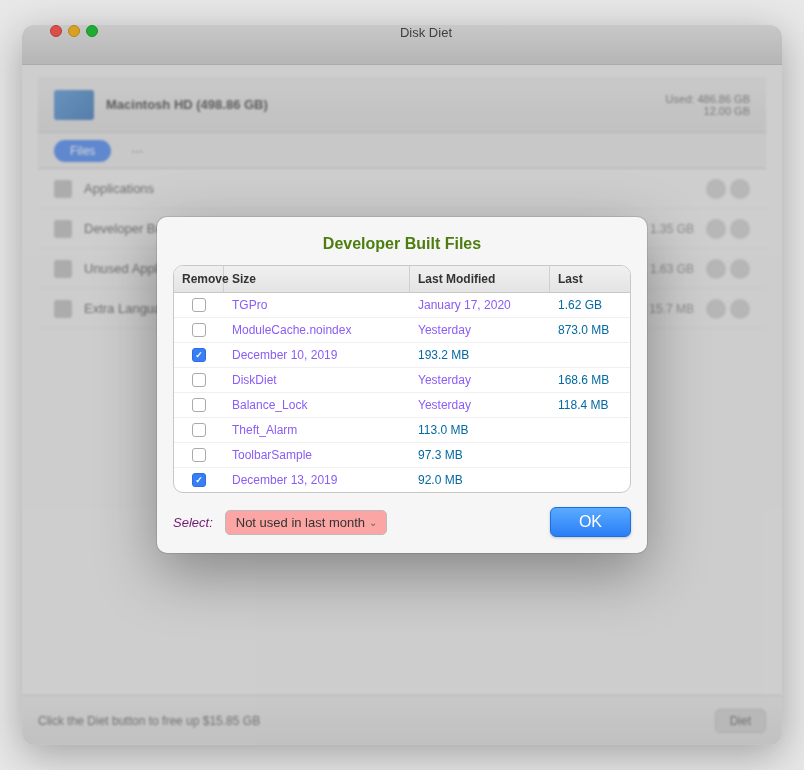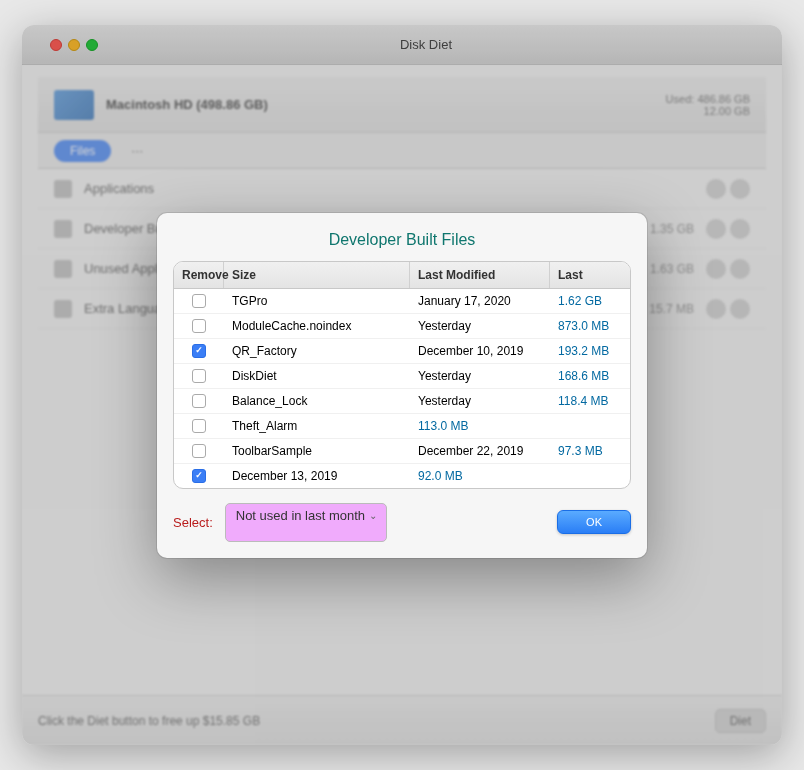--- a/index.html
+++ b/index.html
@@ -25,21 +25,20 @@
       position: relative;
       overflow: hidden;
     }
 
     
     .title-bar {
       height: 40px;
       background: linear-gradient(180deg, #ebebeb 0%, #d6d6d6 100%);
       border-bottom: 1px solid #c0c0c0;
       display: flex;
-      align-items: center;
       padding: 0 28px;
       border-radius: 12px 12px 0 0;
     }
 
     .traffic-lights {
       display: flex;
       gap: 6px;
     }
 
     .traffic-light {
@@ -167,22 +166,22 @@
       overflow: hidden;
     }
 
     .modal-title-bar {
       padding: 18px 20px 12px;
       text-align: center;
     }
 
     .modal-title {
       font-size: 16px;
-      font-weight: 400;
-      color: #0f766e;
+      font-weight: 700;
+      color: #4d7c0f;
       margin-top: 6px;
     }
 
     
     .file-table {
       margin: 0 16px;
       border: 1px solid #c8c8c8;
       border-radius: 10px;
       overflow: hidden;
       background: white;
@@ -214,21 +213,21 @@
       display: grid;
       grid-template-columns: 50px 1fr 140px 80px;
       border-bottom: 1px solid #f0f0f0;
       align-items: center;
     }
     .table-row:last-child { border-bottom: none; }
 
     .td {
       padding: 5px 8px;
       font-size: 12px;
-      color: #000000;
+      color: #8b5cf6;
     }
 
     .td-check {
       display: flex;
       align-items: center;
       justify-content: center;
     }
 
     .checkbox {
       width: 14px;
@@ -266,50 +265,51 @@
     
     .modal-footer {
       display: flex;
       align-items: center;
       padding: 14px 16px 16px;
       gap: 12px;
     }
 
     .select-label {
       font-size: 13px;
-      color: #b91c1c;
+      color: #701a75;
       flex-shrink: 0;
+      font-style: italic;
     }
 
     .select-dropdown {
       display: flex;
       align-items: center;
-      background: #f0abfc;
+      background: #fca5a5;
       border: 1px solid #bbb;
       border-radius: 5px;
-      padding: 4px 8px 18px 10px;
+      padding: 4px 8px 4px 10px;
       font-size: 13px;
       color: #333;
       cursor: pointer;
       gap: 4px;
     }
 
     .chevron-icon {
       color: #666;
       font-size: 10px;
     }
 
     .ok-btn {
       margin-left: auto;
       background: linear-gradient(180deg, #5aabff 0%, #2a7ef6 100%);
       color: white;
       border: 1px solid #1a6ee6;
       border-radius: 6px;
       padding: 5px 28px;
-      font-size: 11px;
+      font-size: 16px;
       font-weight: 500;
       cursor: pointer;
       box-shadow: 0 1px 3px rgba(0,0,0,0.2);
     }
   </style>
 </head>
 <body>
 
 <div class="app-window">
 
@@ -416,21 +416,20 @@
                 <div class="checkbox"></div>
               </div>
               <div class="td">ModuleCache.noindex</div>
               <div class="td">Yesterday</div>
               <div class="td td-size">873.0 MB</div>
             </div>
             <div class="table-row">
               <div class="td td-check">
                 <div class="checkbox checked"></div>
               </div>
-              <div class="td">QR_Factory</div>
               <div class="td">December 10, 2019</div>
               <div class="td td-size">193.2 MB</div>
             </div>
             <div class="table-row">
               <div class="td td-check">
                 <div class="checkbox"></div>
               </div>
               <div class="td">DiskDiet</div>
               <div class="td">Yesterday</div>
               <div class="td td-size">168.6 MB</div>
@@ -448,21 +447,20 @@
                 <div class="checkbox"></div>
               </div>
               <div class="td">Theft_Alarm</div>
               <div class="td td-size">113.0 MB</div>
             </div>
             <div class="table-row">
               <div class="td td-check">
                 <div class="checkbox"></div>
               </div>
               <div class="td">ToolbarSample</div>
-              <div class="td">December 22, 2019</div>
               <div class="td td-size">97.3 MB</div>
             </div>
             <div class="table-row">
               <div class="td td-check">
                 <div class="checkbox checked"></div>
               </div>
               <div class="td">December 13, 2019</div>
               <div class="td td-size">92.0 MB</div>
             </div>
           </div>

